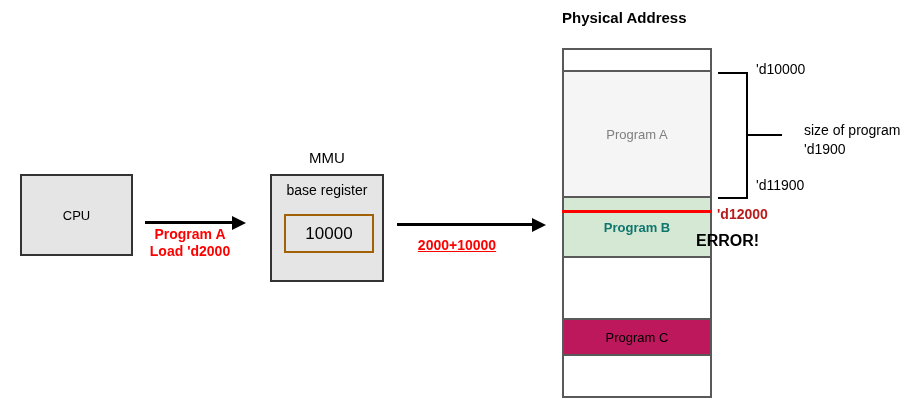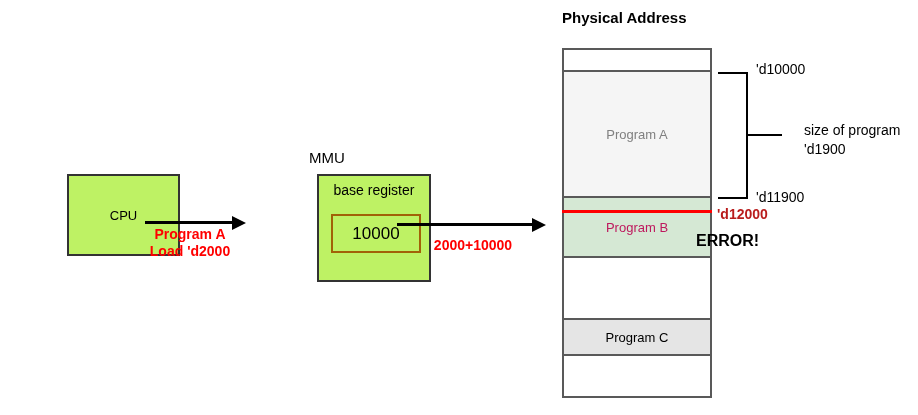--- a/index.html
+++ b/index.html
@@ -9,22 +9,22 @@
     font-family: "Liberation Sans", sans-serif;
     color: #000;
     position: relative;
     overflow: hidden;
   }
   .abs { position: absolute; }
 
   
   .box {
     border: 2px solid #333;
-    background: #bef264;
-    display: flex; align-items: center; justify-content: center; margin-left: 47px;
+    background: #e5e5e5;
+    display: flex; align-items: center; justify-content: center;
   }
   .cpu-box   { left: 20px;  top: 174px; width: 113px; height: 82px; font-size: 13px; }
   .mmu-box   { left: 270px; top: 174px; width: 114px; height: 108px; display: block; }
   .mmu-title { left: 270px; top: 149px; width: 114px; text-align: center; font-weight: normal; font-size: 15px; }
   .base-register-label { margin-top: 6px; text-align: center; font-size: 14px; }
   .register-value-box {
     position: absolute; left: 12px; top: 38px; width: 90px; height: 39px;
     border: 2px solid #a16207; display: flex; align-items: center; justify-content: center;
     font-size: 17px;
   }
@@ -39,56 +39,56 @@
     border-bottom: 7px solid transparent;
   }
   .arrow1 { left: 145px; top: 221px; width: 88px; }
   .arrow2 { left: 397px; top: 223px; width: 136px; }
 
   .red-note {
     color: #ff0000; font-weight: bold; font-size: 14px;
     text-align: center; line-height: 17px; white-space: nowrap;
   }
   .note1 { left: 130px; top: 226px; width: 120px; }
-  .note2 { left: 413px; top: 237px; width: 120px; }
+  .note2 { left: 397px; top: 237px; width: 120px; text-decoration: underline; }
 
   
   .memory-title { left: 562px; top: 9px; width: 150px; font-weight: bold; font-size: 15px; }
   .memory-column {
     left: 562px; top: 48px; width: 150px; height: 350px;
     border: 2px solid #595959; background: #fff;
     display: flex; flex-direction: column;
   }
   .segment {
     width: 100%;
     border-bottom: 2px solid #595959;
     display: flex; align-items: center; justify-content: center;
     font-size: 13px;
   }
   .segment:last-child { border-bottom: none; }
   .seg-0 { height: 22px;  background: #ffffff; }
   .seg-1 { height: 126px; background: #f5f5f5; color: #808080; }
-  .seg-2 { height: 60px;  background: #d5e8d4; color: #be185d; }
+  .seg-2 { height: 60px;  background: #d5e8d4; color: #0f766e; font-weight: bold; }
   .seg-3 { height: 62px;  background: #ffffff; }
-  .seg-4 { height: 36px;  background: #e5e5e5; color: #000; }
+  .seg-4 { height: 36px;  background: #be185d; color: #000; }
   .seg-5 { height: 37px;  background: #ffffff; }
 
   .limit-line { left: 562px; top: 210px; width: 150px; height: 3px; background: #ff0000; z-index: 5; }
 
   
   .size-bracket {
     left: 718px; top: 72px; width: 30px; height: 127px;
     border-top: 2px solid #000; border-right: 2px solid #000; border-bottom: 2px solid #000;
   }
   .bracket-mid { left: 748px; top: 134px; width: 34px; height: 2px; background: #000; }
 
   .addr-label { font-size: 14px; white-space: nowrap; }
   .addr-start   { left: 756px; top: 61px; text-align: right; }
   .size-label   { left: 788px; top: 121px; line-height: 19px; margin-left: 16px; }
-  .addr-end     { left: 756px; top: 189px; text-align: right; }
+  .addr-end     { left: 756px; top: 177px; text-align: right; }
   .addr-overflow{ left: 717px; top: 206px; color: #b91c1c; font-weight: bold; }
   .error-label  { left: 696px; top: 232px; color: #000000; font-weight: bold; font-size: 16px; }
 </style>
 </head>
 <body>
 
 <div class="abs box cpu-box">
   <span>CPU</span>
 </div>
 

